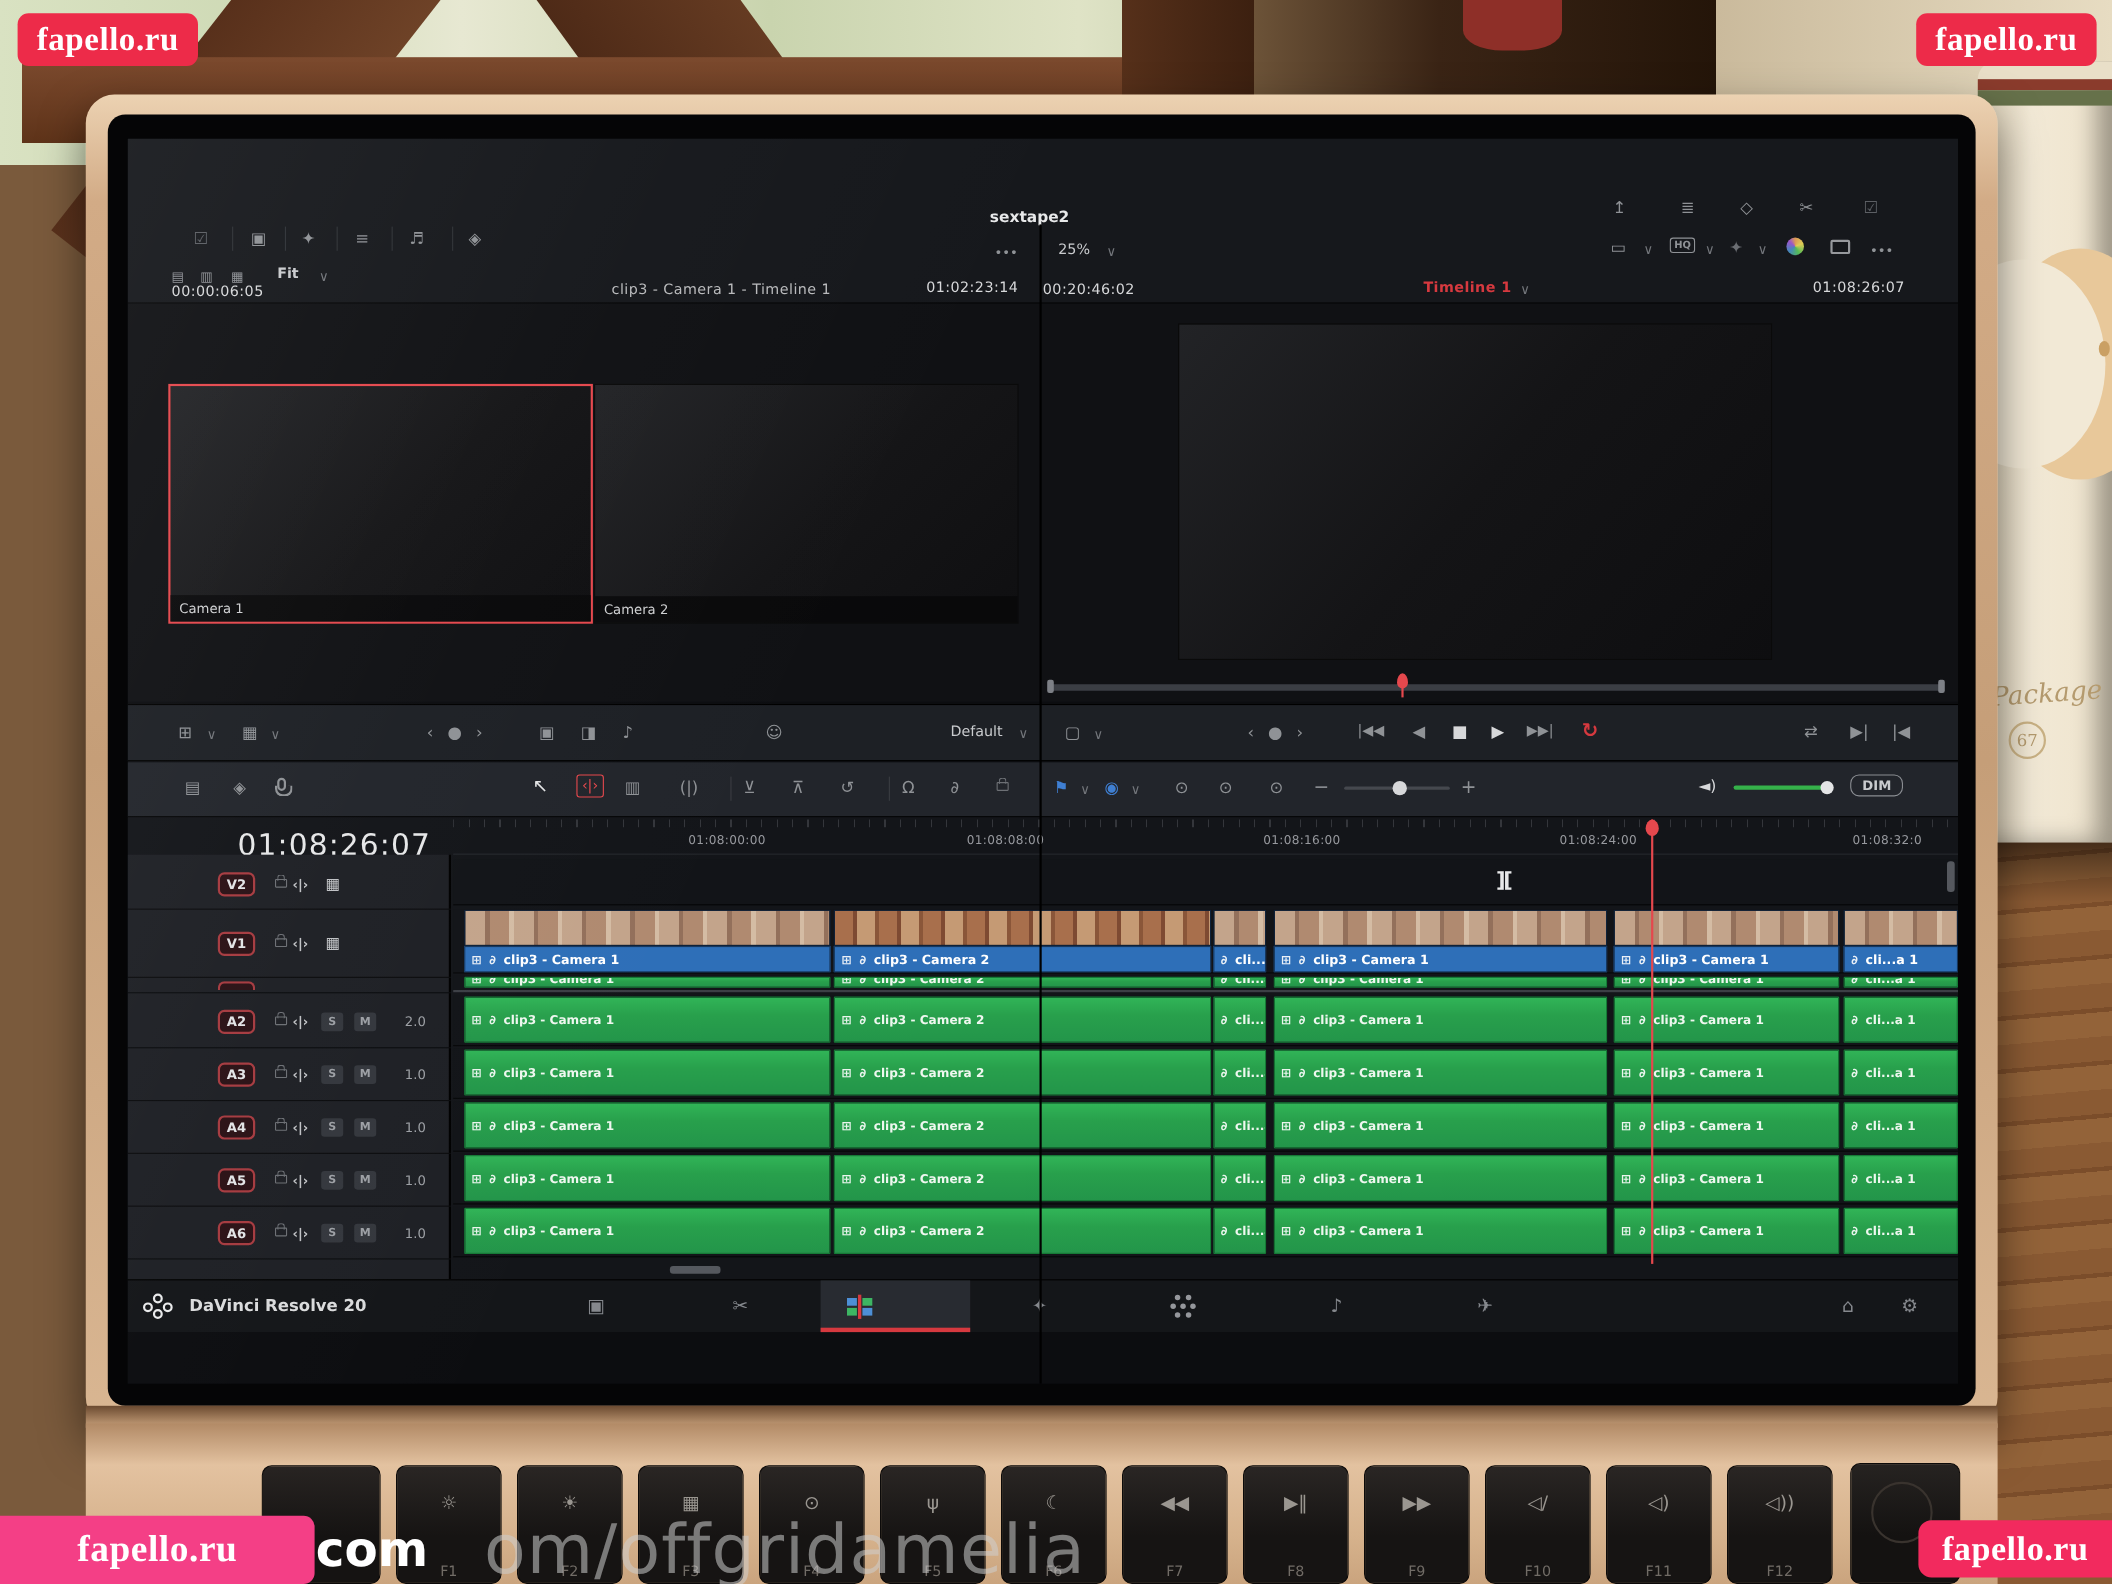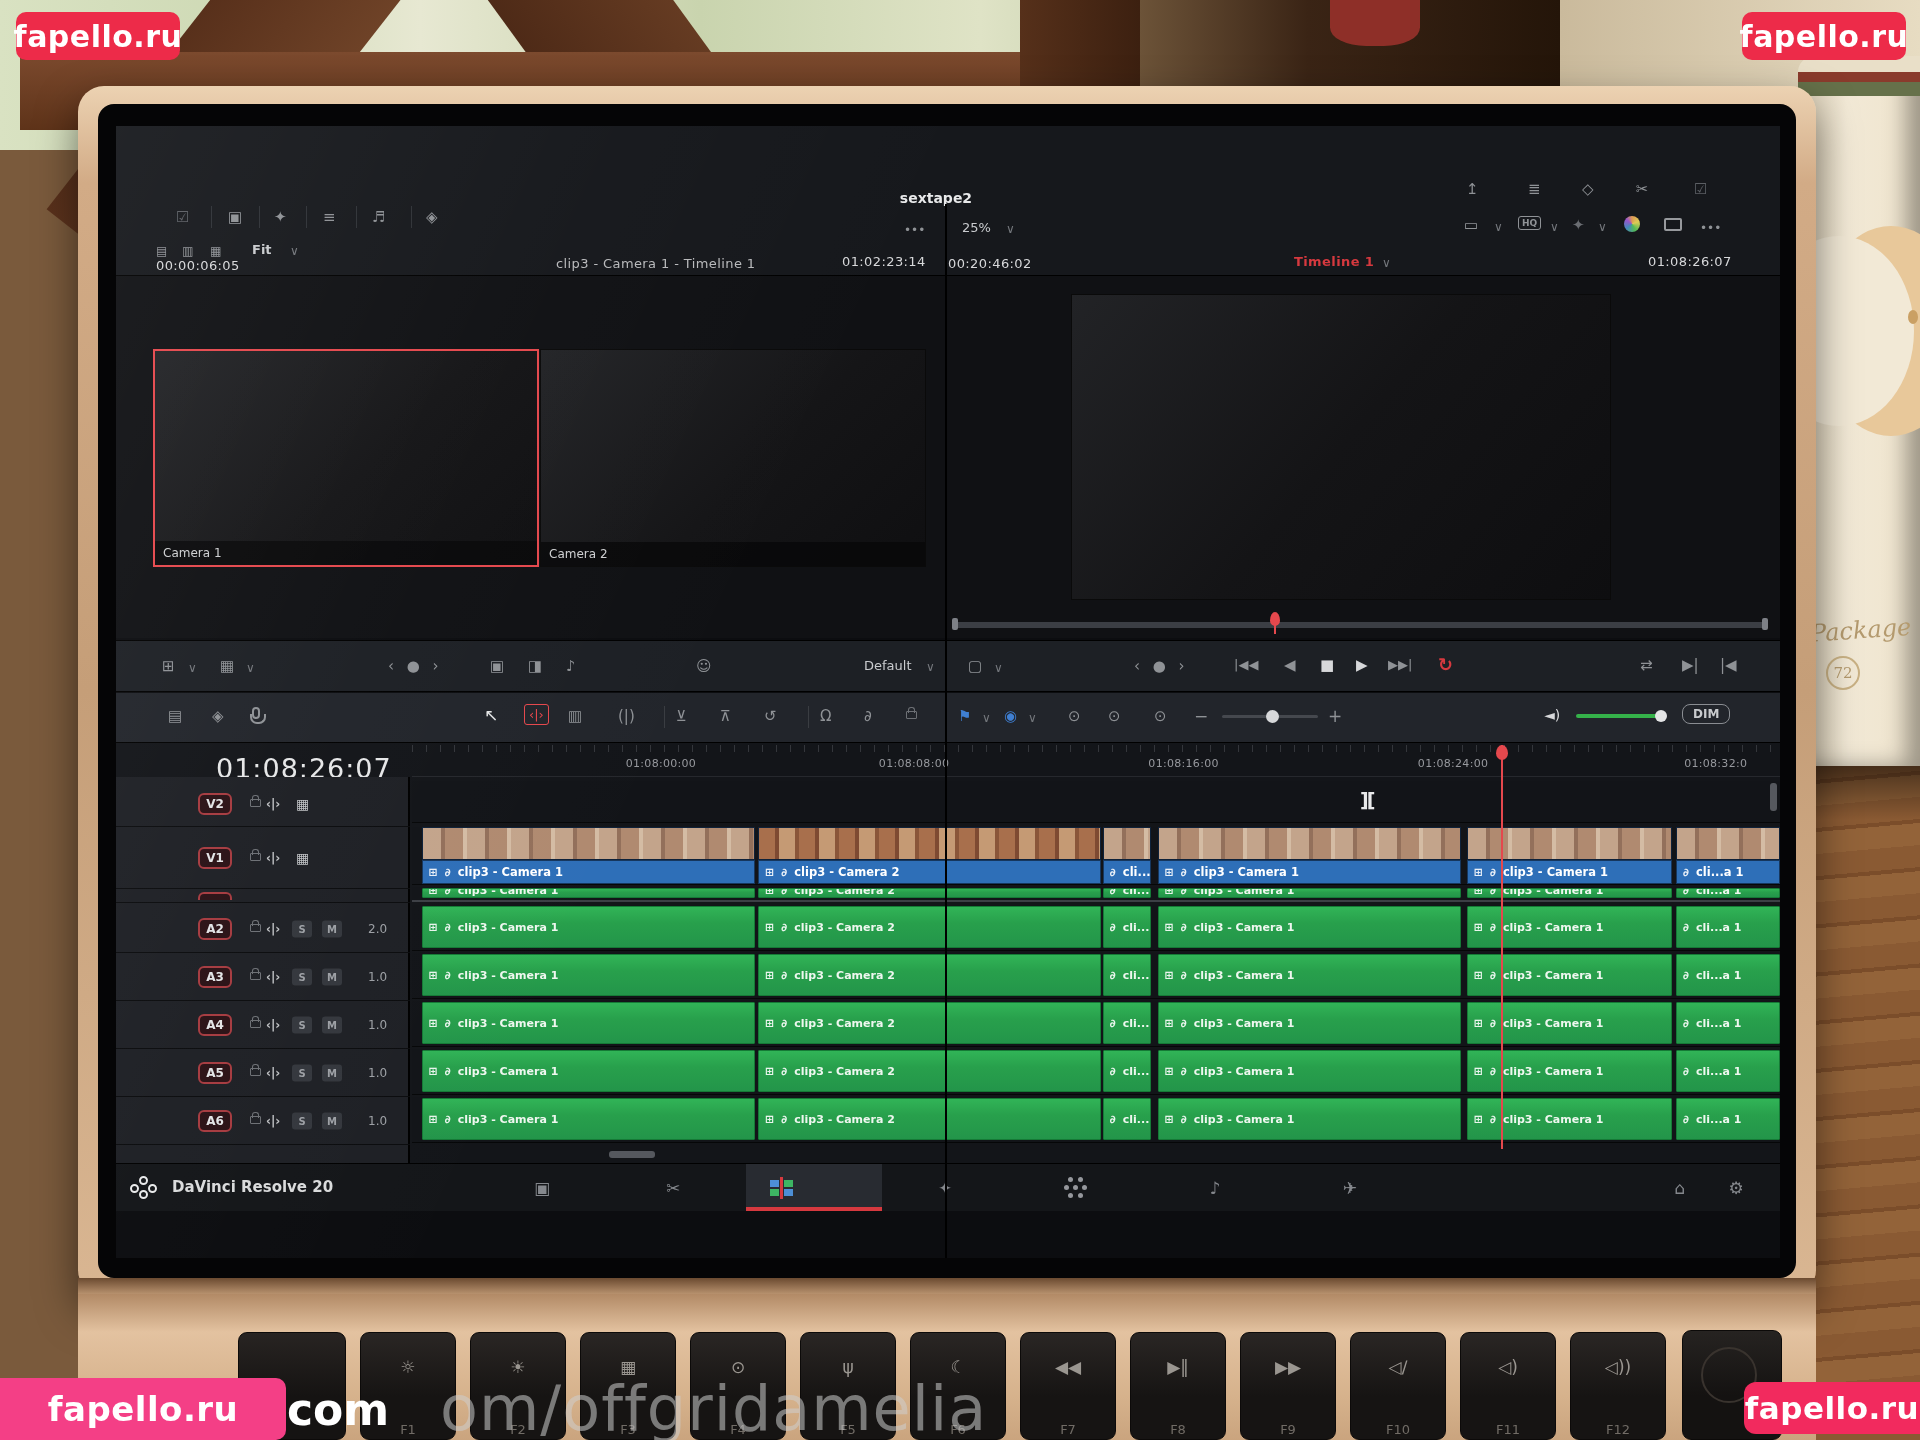--- a/index.html
+++ b/index.html
@@ -43,21 +43,21 @@
 
   
   .fkey{position:absolute;top:1332px;width:96px;height:108px;background:linear-gradient(180deg,#2a2624,#161413 60%);border-radius:9px;border:1px solid #0c0a09;color:#8d8984;display:flex;flex-direction:column;align-items:center;justify-content:space-between;padding:26px 0 2px 0;}
   .fkey .glyph{font-size:17px;line-height:1;color:#9a9690;}
   .fkey .flabel{font-size:13px;color:#716c66;}
   .esc-key{position:absolute;left:238px;top:1332px;width:108px;height:108px;background:linear-gradient(180deg,#282422,#151312 60%);border-radius:9px;border:1px solid #0c0a09;}
   .power-key{position:absolute;left:1682px;top:1330px;width:100px;height:110px;background:linear-gradient(180deg,#262321,#141211 60%);border-radius:9px;border:1px solid #0c0a09;}
   .power-ring{position:absolute;left:18px;top:16px;width:56px;height:56px;border-radius:50%;border:2px solid #39332e;}
 
   
-  .wm{position:absolute;z-index:100;display:flex;align-items:center;justify-content:center;color:#fff;font-weight:bold;border-radius:10px;letter-spacing:.5px;}
+  .wm{position:absolute;z-index:100;display:flex;align-items:center;justify-content:center;color:#fff;font-weight:bold;border-radius:10px;letter-spacing:.5px;font-family:Liberation Serif, serif;}
   .wm-tl{left:16px;top:12px;width:164px;height:48px;background:#ed2b49;font-size:30px;}
   .wm-tr{left:1742px;top:12px;width:164px;height:48px;background:#ed2b49;font-size:30px;}
   .wm-br{left:1744px;top:1382px;width:176px;height:52px;background:#f22a5e;font-size:31px;border-radius:12px 0 0 12px;}
   .wm-bl{left:0;top:1378px;width:286px;height:62px;background:#f43f86;font-size:34px;border-radius:0 10px 10px 0;z-index:102;}
   .wm-com{position:absolute;left:287px;top:1384px;color:#ffffff;font-weight:bold;font-size:44px;z-index:101;}
   .wm-overlay{position:absolute;left:440px;top:1372px;color:rgba(205,205,205,.55);font-size:62px;z-index:99;letter-spacing:1px;}
   .dim-txt{color:#8b8d92;}
   .ic{position:absolute;color:#8f9296;font-size:15px;line-height:1;}
   .ic.sm{font-size:12px;}
   .chev{color:#74777c;font-size:10px;margin-left:4px;}
@@ -160,21 +160,21 @@
 
   <div class="mug">
     <div class="mug-rim"></div>
     <div class="mug-band-red"></div>
     <div class="mug-band-green"></div>
     <div class="mug-moon">
       <div class="mug-moon-cut"></div>
       <div class="mug-moon-eye"></div>
     </div>
     <div class="mug-text">Package</div>
-    <div class="mug-num">72</div>
+    <div class="mug-num">67</div>
   </div>
 
   <div class="lid"></div>
   <div class="bezel"></div>
 
   <div class="screen">
 
     <div class="hdr">
       <div class="hdr-title">sextape2</div>
 

